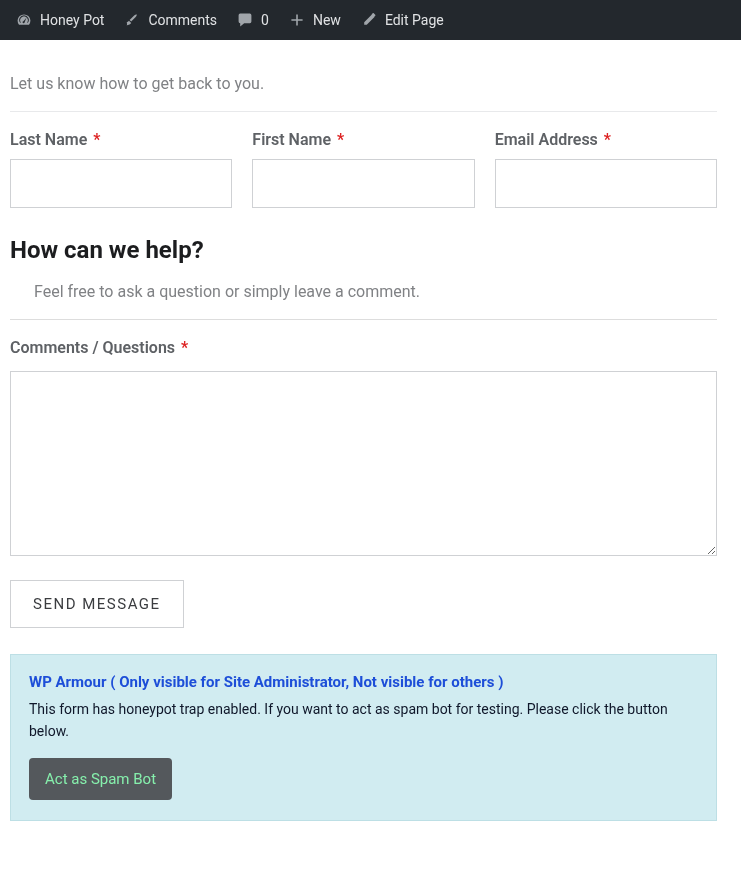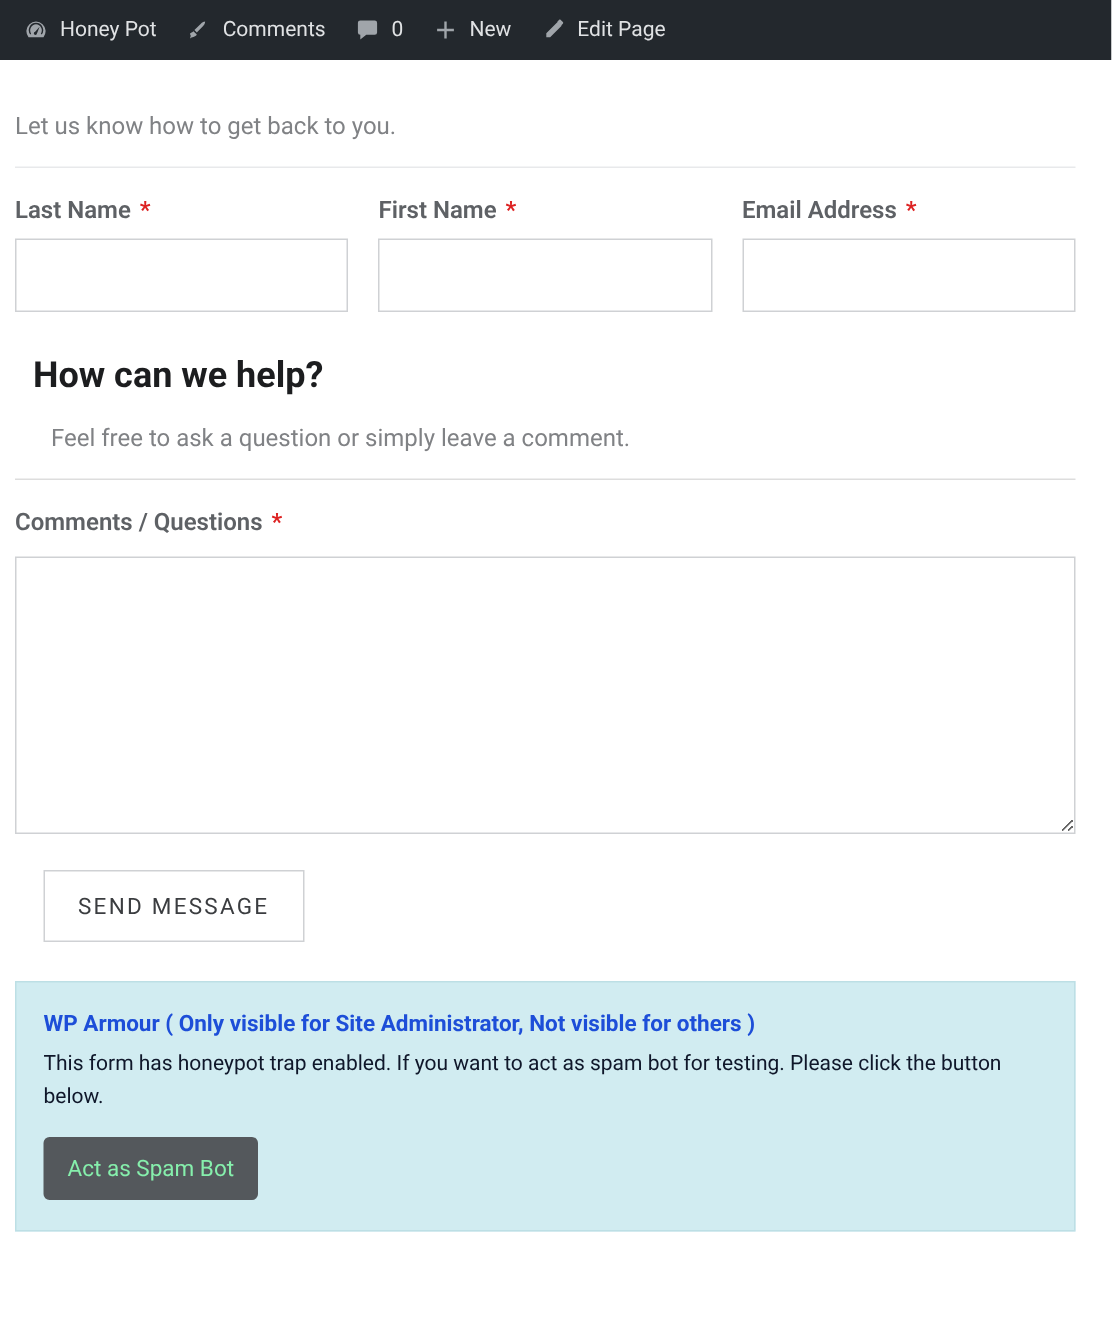--- a/index.html
+++ b/index.html
@@ -72,21 +72,21 @@
     border: 1px solid #cfd1d4;
     padding: 8px 10px;
     font-size: 15px;
     background: #fff;
   }
 
   h2.section-heading {
     font-size: 24px;
     font-weight: 700;
     color: #1c1d1f;
-    margin: 28px 0 18px 12px;
+    margin: 28px 0 18px 0;
   }
 
   .section-block { margin-top: 0; margin-left: 24px; }
 
   .textarea {
     width: 100%;
     height: 185px;
     border: 1px solid #cfd1d4;
     padding: 10px;
     font-size: 15px;
@@ -97,21 +97,20 @@
   .submit-row { margin-top: 20px; }
   .btn-send {
     background: #fff;
     border: 1px solid #cfd1d4;
     padding: 14px 22px;
     font-size: 15px;
     letter-spacing: 1.5px;
     color: #3b3d40;
     cursor: pointer;
     font-family: inherit;
-    margin-left: 19px;
   }
 
   .notice {
     margin-top: 26px;
     background: #d1ecf1;
     border: 1px solid #bddfe5;
     padding: 18px 18px 20px 18px;
     color: #1a5057;
   }
   .notice-title {

